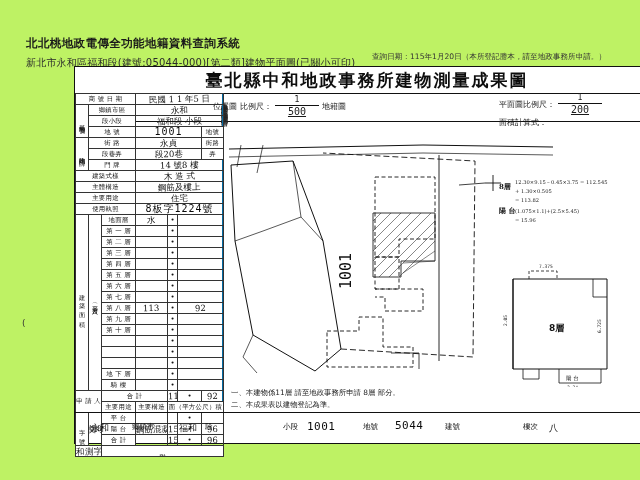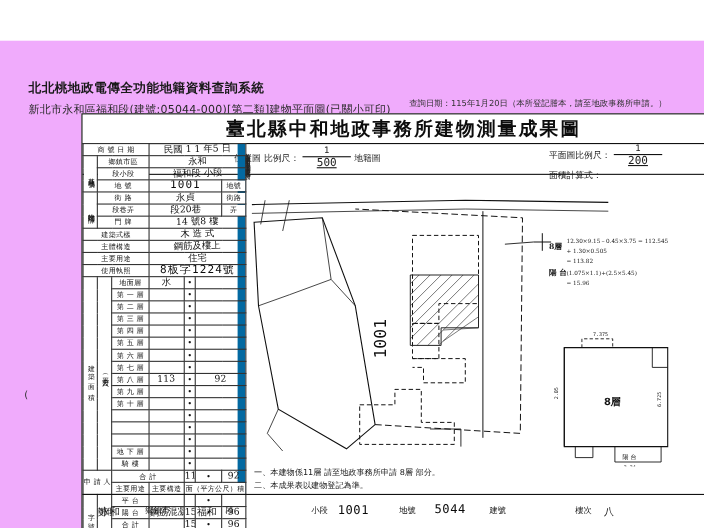--- a/index.html
+++ b/index.html
@@ -7,22 +7,21 @@
   body{
     width:640px;height:480px;
     background:#ffffff;
     font-family:"DejaVu Sans","Liberation Sans",sans-serif;
     overflow:hidden;
     position:relative;
     color:#2b2b2b;
   }
   .page{
     position:absolute;inset:0;
-    background:#f0abfc;
-    margin-top:37px;
+    background:#bef264;
   }
   
   .hdr-left{
     position:absolute;left:26px;top:36px;width:340px;
   }
   .hdr-line1{
     font-size:11.5px;letter-spacing:.4px;color:#1a1a1a;
     white-space:nowrap;font-weight:600;
     filter:blur(.12px);
   }
@@ -64,21 +63,21 @@
   .frac .bar{width:44px;height:1px;background:#111;margin:1px 0;}
   .frac .den{font-size:10px;font-family:"DejaVu Sans Mono","Liberation Mono",monospace;text-decoration:underline;}
   .vlabel{
     position:absolute;left:144px;top:30px;
     writing-mode:vertical-rl;font-size:7px;color:#222;
     letter-spacing:1px;
   }
   
   .tbl{
     position:absolute;left:0;top:26px;width:148px;bottom:30px;
-    border-right:7px solid #0369a1;
+    border-right:1px solid #0369a1;
     box-sizing:border-box;
   }
   .tbl table{
     border-collapse:collapse;width:100%;height:100%;
     font-size:6.4px;color:#111;table-layout:fixed;
   }
   .tbl td{
     border:.6px solid #333;padding:0;text-align:center;
     vertical-align:middle;line-height:1;
     height:10px;overflow:hidden;white-space:nowrap;

